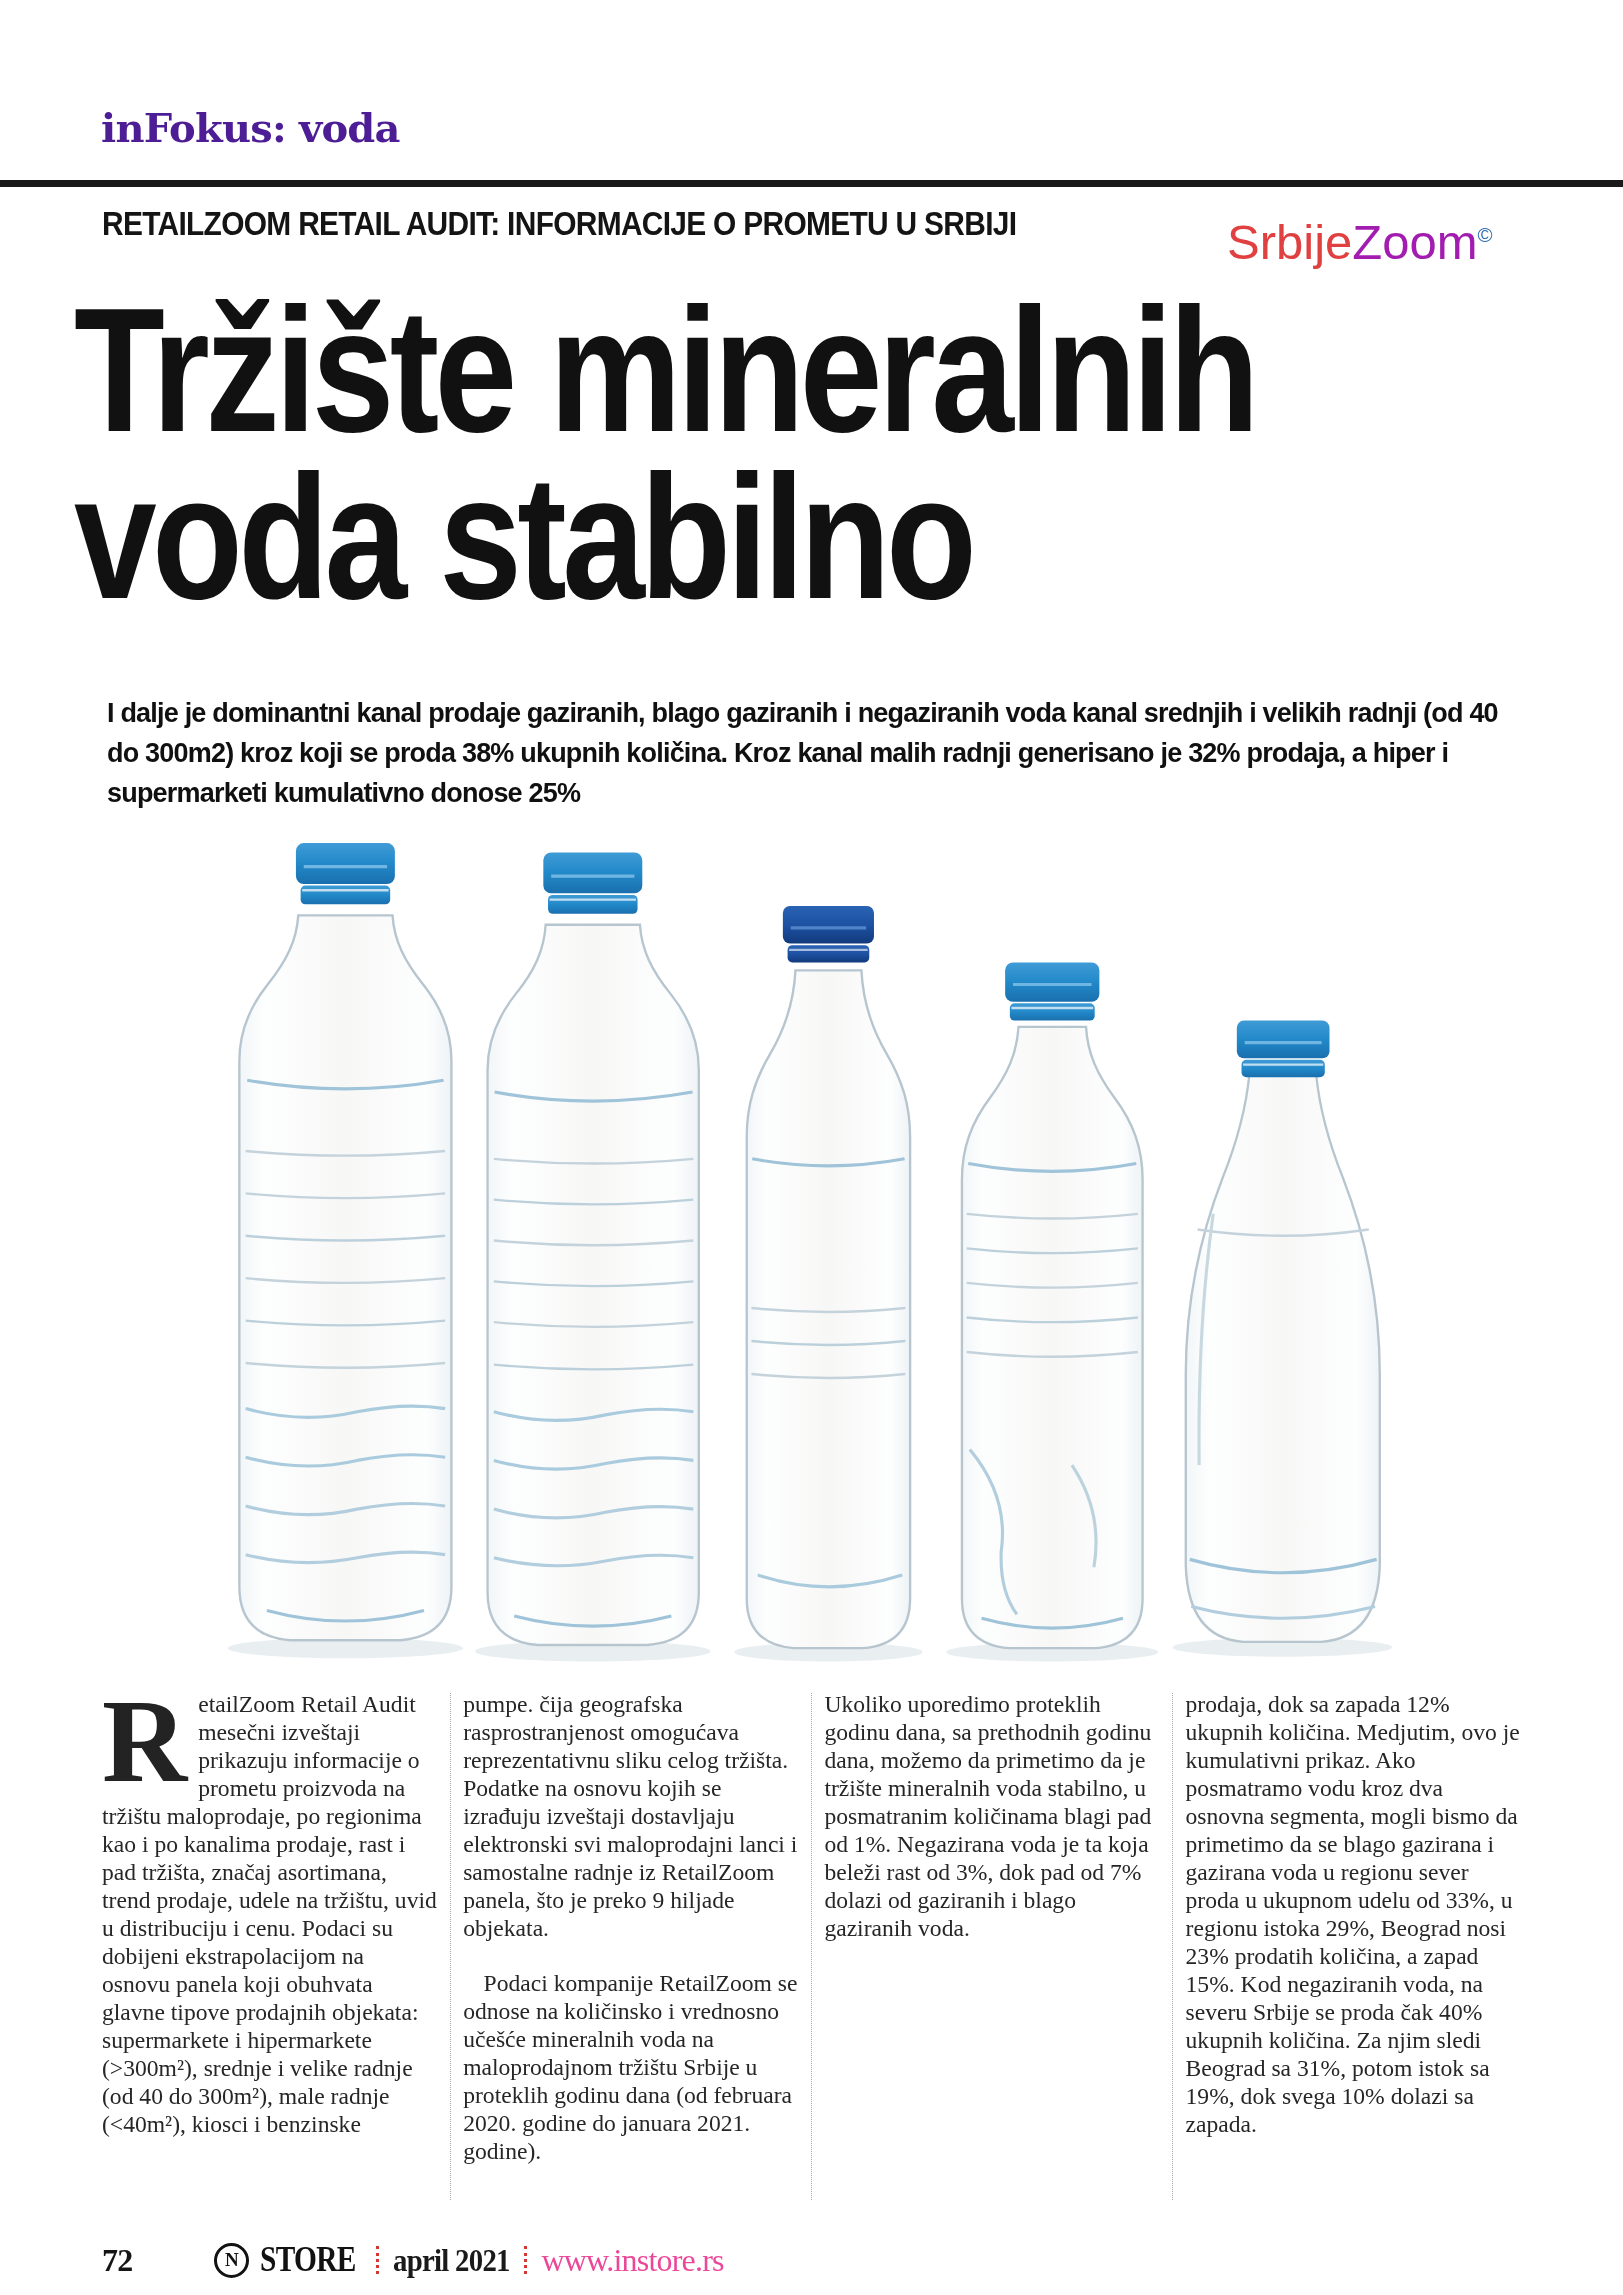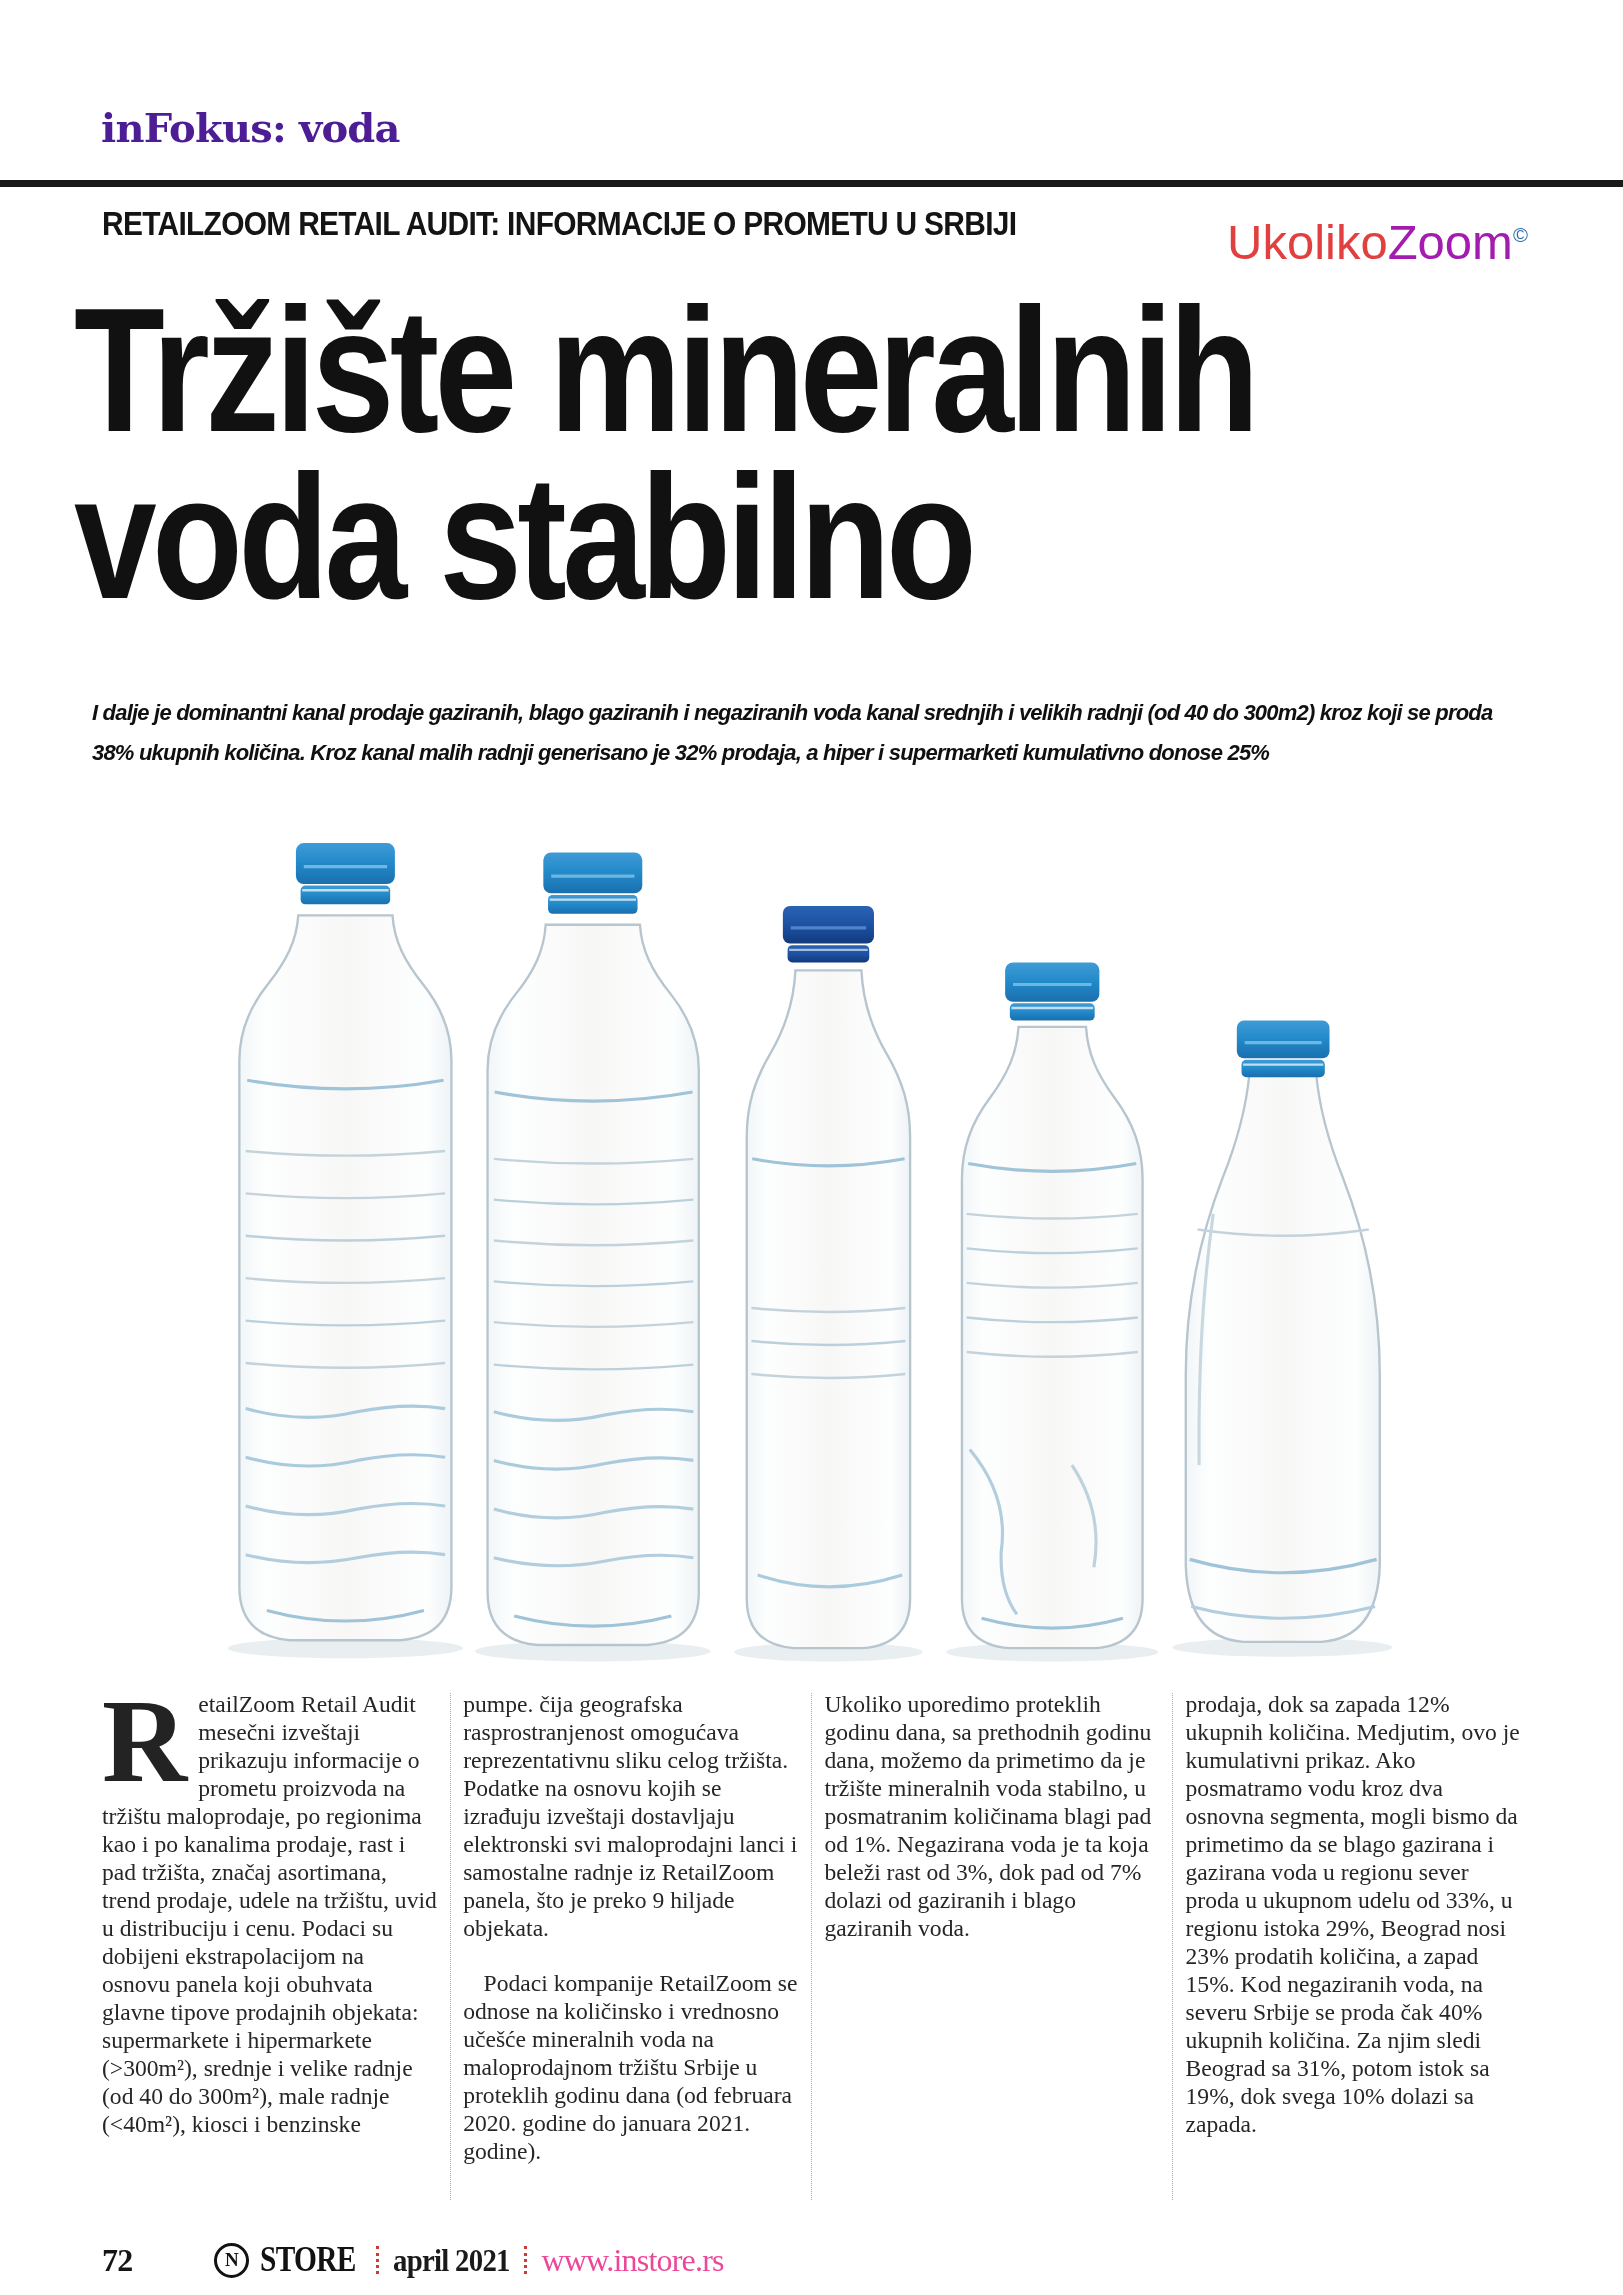--- a/index.html
+++ b/index.html
@@ -25,22 +25,22 @@
   }
   .rz-red { color:#e04040; }
   .rz-blue { color:#a21caf; }
   .rz-sup { font-size:20.4px; color:#2d6db5; vertical-align:super; }
   .headline { position:absolute; left:74px; top:287px; }
   .headline .hl-line {
     font-weight:900; font-size:177px; line-height:167px; letter-spacing:-5.5px;
     color:#111111; white-space:nowrap; transform:scaleX(0.84); transform-origin:left top;
   }
   .intro {
-    position:absolute; left:92px; top:693px; width:1421px;
-    font-weight:700; font-size:22px; line-height:40px; letter-spacing:-0.8px; color:#101010;font-style:italic;
+    position:absolute; left:107px; top:693px; width:1421px;
+    font-weight:700; font-size:27px; line-height:40px; letter-spacing:-0.8px; color:#101010;
   }
   .photo { position:absolute; left:98px; top:821px; width:1431px; height:850px; }
   .columns {
     position:absolute; left:102px; top:1690px; width:1421px; height:518px;
     display:flex; align-items:stretch;
   }
   .col {
     width:335px; font-family:"Liberation Serif", serif; font-size:23.6px; line-height:28px;
     color:#262626; text-align:left;
   }
@@ -75,21 +75,21 @@
 </head>
 <body>
 
 <div class="page">
 
   <div class="section-header">inFokus: voda</div>
   <div class="top-rule"></div>
   <div class="kicker">RETAILZOOM RETAIL AUDIT: INFORMACIJE O PROMETU U SRBIJI</div>
 
   <div class="rz-logo">
-    <span class="rz-red">Ukoliko</span><span class="rz-blue">Zoom</span><span class="rz-sup">©</span>
+    <span class="rz-red">Srbije</span><span class="rz-blue">Zoom</span><span class="rz-sup">©</span>
   </div>
 
   <div class="headline">
     <div class="hl-line">Tržište mineralnih</div>
     <div class="hl-line">voda stabilno</div>
   </div>
 
   <div class="intro">I dalje je dominantni kanal prodaje gaziranih, blago gaziranih i negaziranih voda kanal srednjih i velikih radnji (od 40 do 300m2) kroz koji se proda 38% ukupnih količina. Kroz kanal malih radnji generisano je 32% prodaja, a hiper i supermarketi kumulativno donose 25%</div>
 
   <div class="photo">

